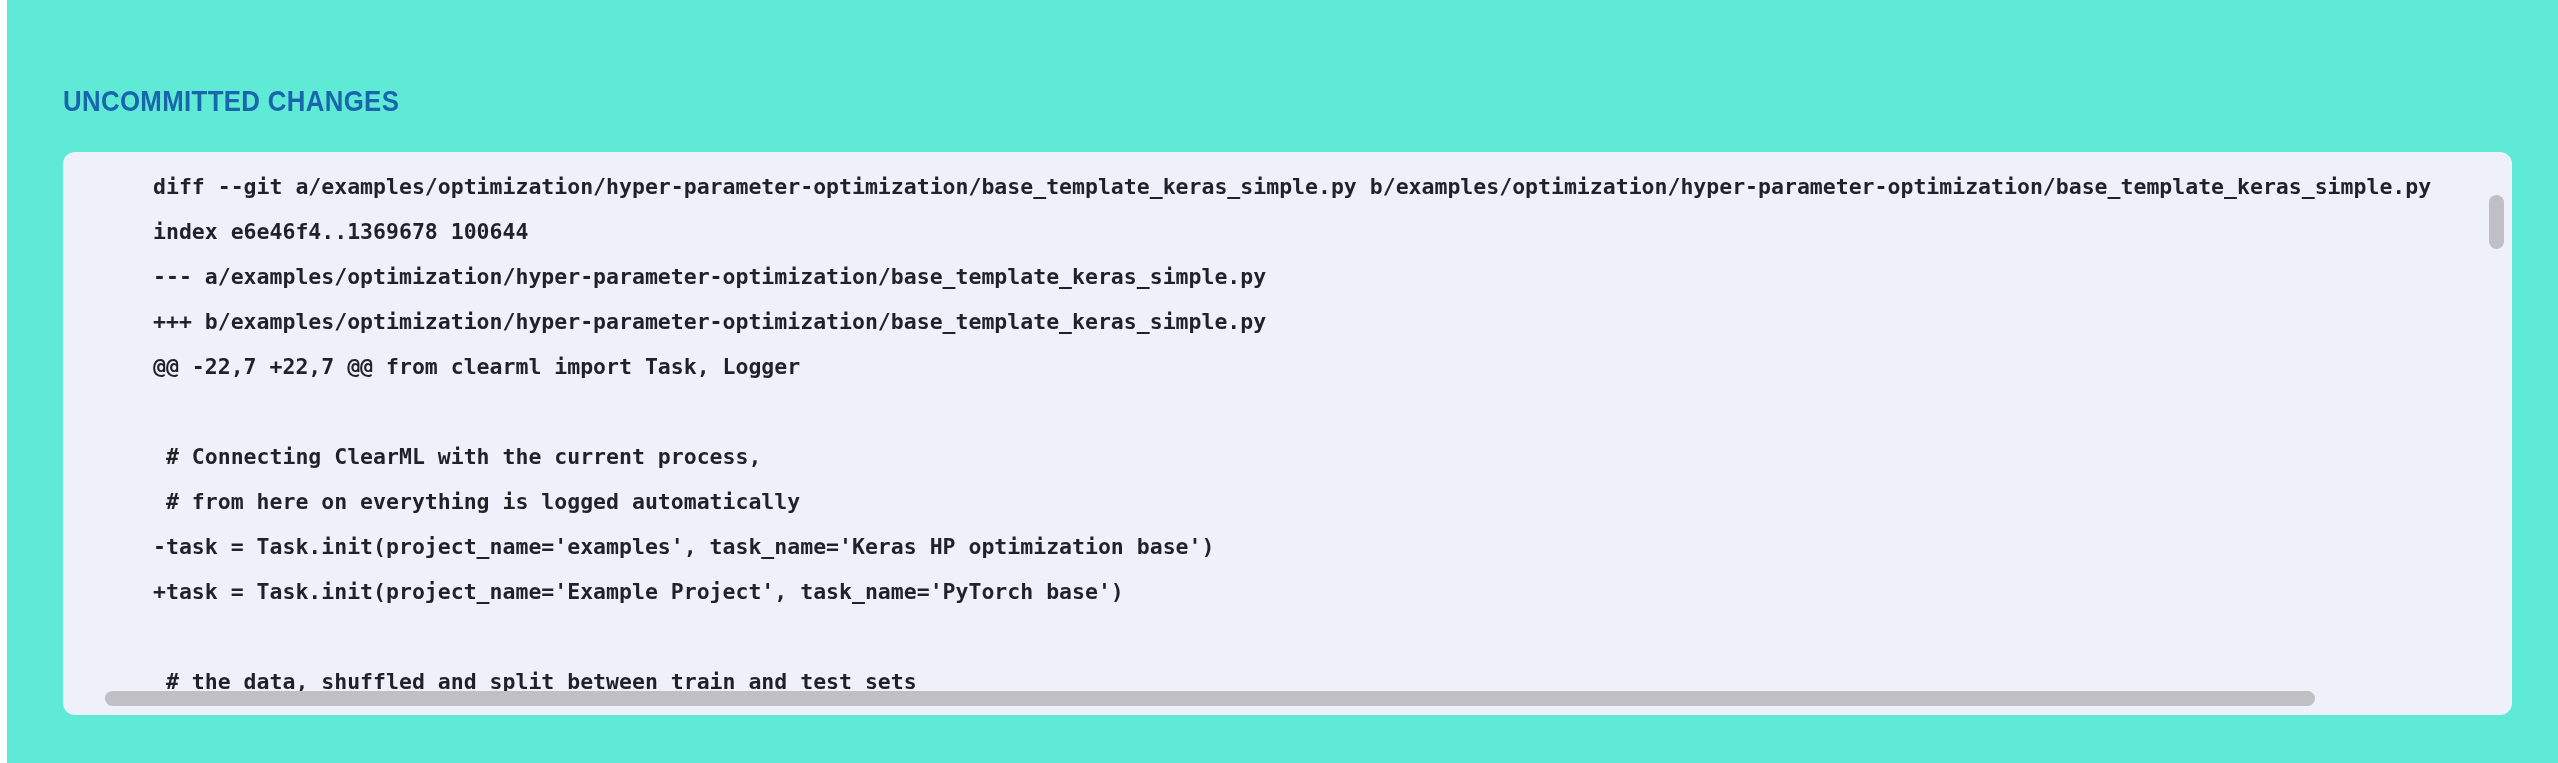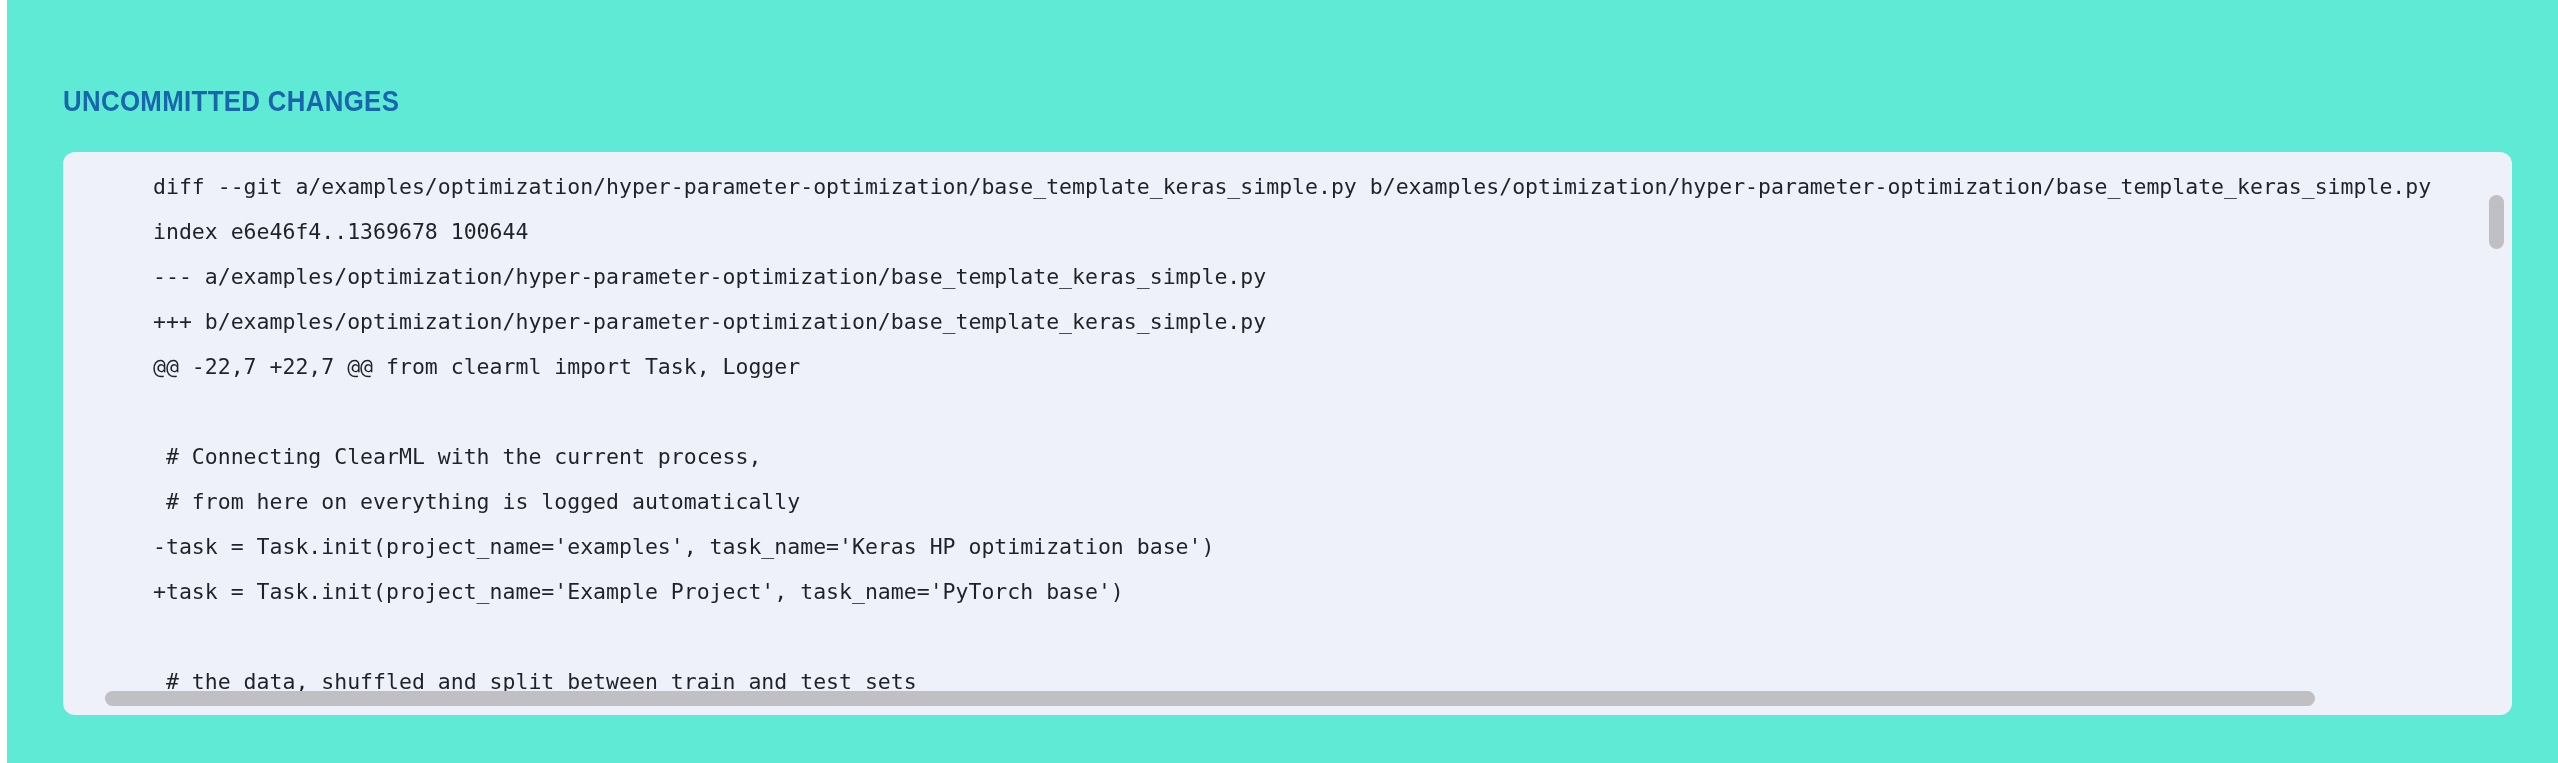--- a/index.html
+++ b/index.html
@@ -41,20 +41,21 @@
   
   .diff-panel {
     position: absolute;
     left: 56px;
     top: 152px;
     width: 2449px;
     height: 563px;
     background: #eef1fa;
     border-radius: 12px;
     overflow: hidden;
+    font-weight: bold;
   }
 
   .diff-scroll {
     position: absolute;
     left: 0;
     top: 0;
     right: 0;
     bottom: 0;
     overflow: hidden;
   }

